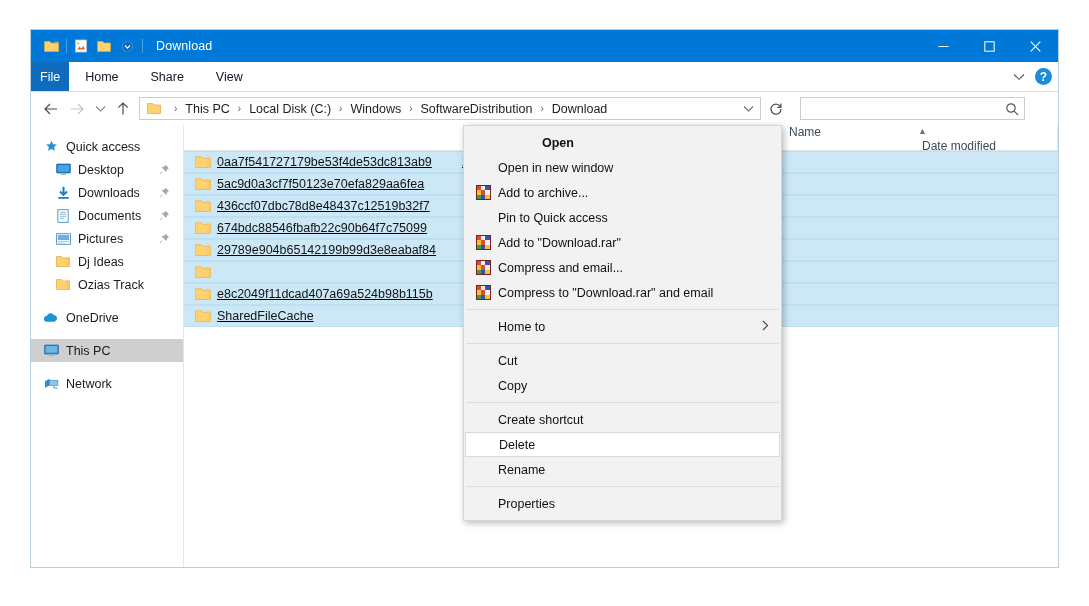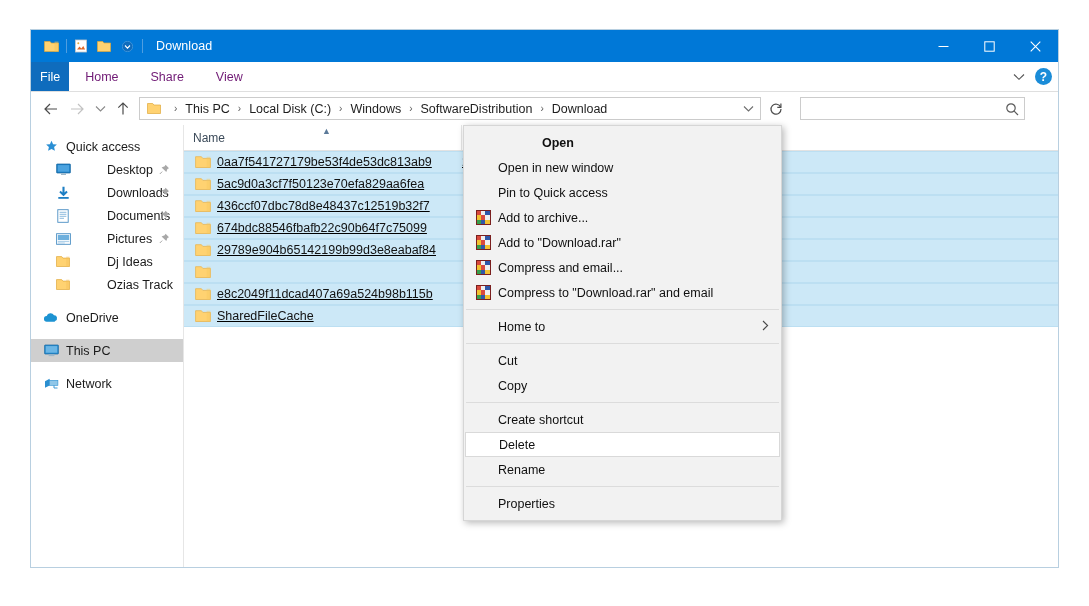--- a/index.html
+++ b/index.html
@@ -92,21 +92,21 @@
     background: #ffffff;
     border-bottom: 1px solid #dfdfdf;
     display: flex;
     align-items: stretch;
   }
   .tab {
     display: flex;
     align-items: center;
     padding: 8px 16px;
     font-size: 12.5px;
-    color: #701a75;
+    color: #0f172a;
     height: 29px;
     box-sizing: border-box;
   }
   .tab.file {
     background: #0f6cbd;
     color: #ffffff;
     padding: 0 9px;
   }
   .ribbon-right {
     position: absolute;
@@ -258,38 +258,39 @@
     font-size: 12.5px;
     color: #1a1a1a;
     white-space: nowrap;
   }
   .nav-item .pin {
     position: absolute;
     right: 13px;
     top: 50%;
     transform: translateY(-50%);
   }
-  .nav-indent-1 { padding-left: 22px; gap: 29px; }
+  .nav-indent-1 { padding-left: 22px; }
   .nav-gap { height: 10px; }
 
   .content {
     flex: 1;
     position: relative;
     background: #ffffff;
     border-left: 1px solid #e6e6e6;
   }
 
   
   .col-head {
     height: 25px;
     display: flex;
     align-items: flex-end;
     background: #ffffff;
     border-bottom: 1px solid #e2e2e2;
     position: relative;
+    flex-direction: column;
   }
   .col {
     font-size: 12px;
     color: #3b4a59;
     height: 25px;
     display: flex;
     align-items: center;
     padding-left: 9px;
     box-sizing: border-box;
     border-right: 1px solid #e6e6e6;
@@ -811,45 +812,45 @@
         <div class="ctxmenu" style="left:279px; top:0px;">
 
           <div class="ctx-item bold">
             <span class="cico"></span>
             <span class="clbl">Open</span>
           </div>
 
           <div class="ctx-item">
             <span class="cico"></span>
             <span class="clbl">Open in new window</span>
-          </div>
-
-          <div class="ctx-item">
-            <span class="cico"></span>
-            <span class="clbl">Pin to Quick access</span>
           </div>
 
           <div class="ctx-item">
             <span class="cico">
               <span class="rar-ico">
                 <i style="background:#d94a3d"></i>
                   <i style="background:#f0f0f0"></i>
                   <i style="background:#2f57a8"></i>
                 <i style="background:#f2c230"></i>
                   <i style="background:#d94a3d"></i>
                   <i style="background:#f0f0f0"></i>
                 <i style="background:#3a9e4a"></i>
                   <i style="background:#2f57a8"></i>
                   <i style="background:#f2c230"></i>
               </span>
             </span>
             <span class="clbl">Add to archive...</span>
           </div>
 
           <div class="ctx-item">
+            <span class="cico"></span>
+            <span class="clbl">Pin to Quick access</span>
+          </div>
+
+          <div class="ctx-item">
             <span class="cico">
               <span class="rar-ico">
                 <i style="background:#d94a3d"></i>
                   <i style="background:#f0f0f0"></i>
                   <i style="background:#2f57a8"></i>
                 <i style="background:#f2c230"></i>
                   <i style="background:#d94a3d"></i>
                   <i style="background:#f0f0f0"></i>
                 <i style="background:#3a9e4a"></i>
                   <i style="background:#2f57a8"></i>

